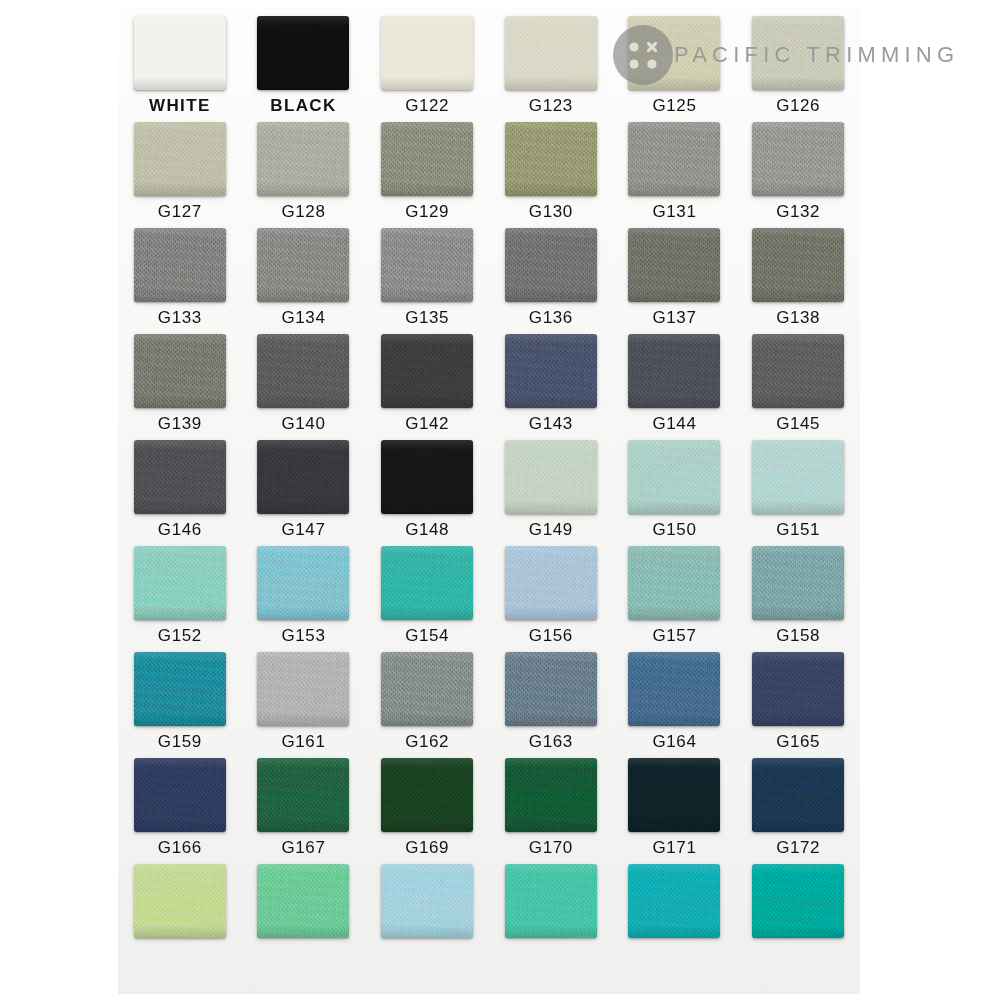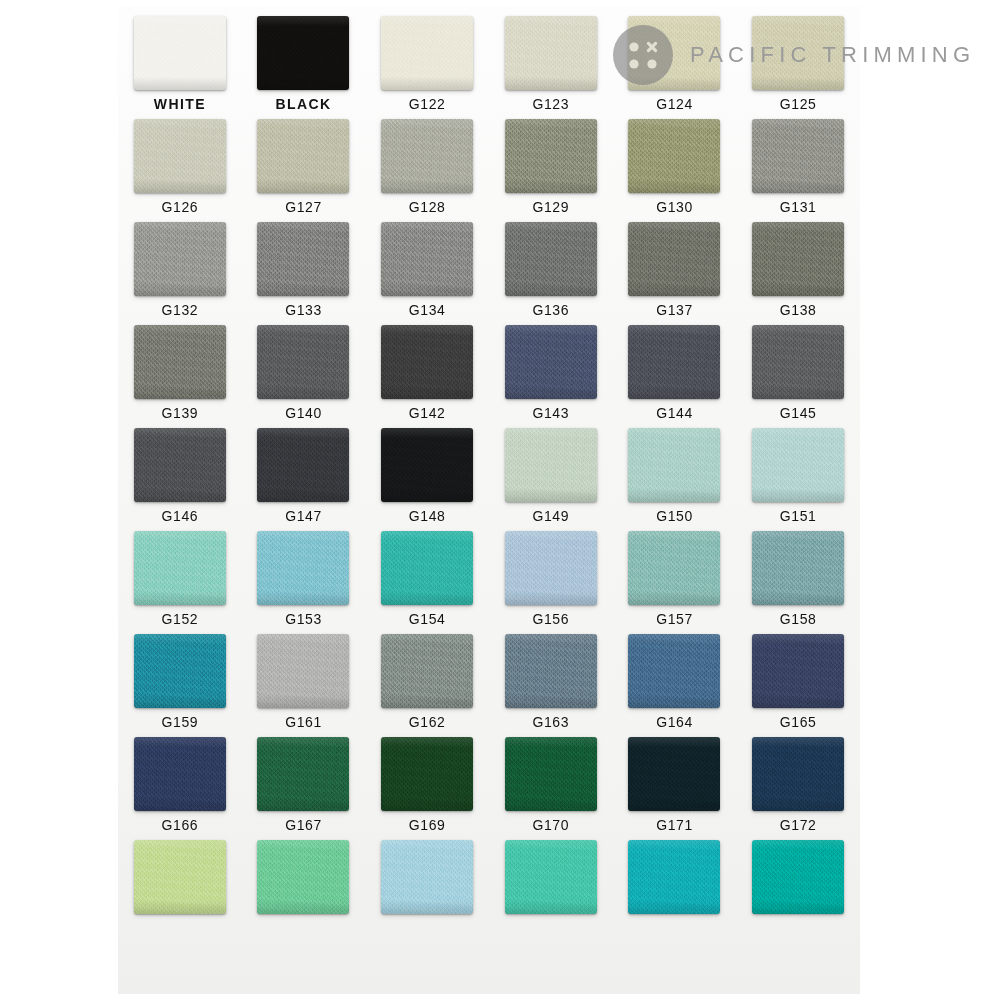--- a/index.html
+++ b/index.html
@@ -108,42 +108,41 @@
       linear-gradient(180deg,
         rgba(255,255,255,0.10) 0%,
         rgba(255,255,255,0.00) 14%,
         rgba(0,0,0,0.00) 82%,
         rgba(0,0,0,0.14) 100%);
     pointer-events: none;
   }
 
   .label {
     margin-top: 7px;
-    font-size: 14px;
+    font-size: 17px;
     letter-spacing: 0.6px;
     color: #131313;
     font-family: "Liberation Sans", sans-serif;
     white-space: nowrap;
     line-height: 1;
   }
   .label.bold {
     font-weight: 700;
     letter-spacing: 1.4px;
   }
 
   
   .watermark {
     position: absolute;
     left: 612px;
     top: 18px;
     width: 380px;
     height: 74px;
     display: flex;
     align-items: center;
-    gap: 16px;
     pointer-events: none;
     z-index: 5;
   }
   .wm-mark {
     width: 62px;
     height: 62px;
     flex: 0 0 auto;
     position: relative;
     opacity: 0.62;
   }
@@ -183,26 +182,20 @@
         <div class="label">G122</div>
       </div>
       <div class="cell">
         <div class="swatch-wrap">
           <div class="swatch" style="background: rgb(217, 215, 196);"></div>
         </div>
         <div class="label">G123</div>
       </div>
       <div class="cell">
         <div class="swatch-wrap">
-          <div class="swatch" style="background: rgb(213, 210, 178);"></div>
-        </div>
-        <div class="label">G124</div>
-      </div>
-      <div class="cell">
-        <div class="swatch-wrap">
           <div class="swatch" style="background: rgb(207, 205, 174);"></div>
         </div>
         <div class="label">G125</div>
       </div>
       <div class="cell">
         <div class="swatch-wrap">
           <div class="swatch" style="background: rgb(201, 201, 183);"></div>
         </div>
         <div class="label">G126</div>
       </div>
@@ -246,20 +239,26 @@
         <div class="swatch-wrap">
           <div class="swatch" style="background: rgb(125, 126, 123);"></div>
         </div>
         <div class="label">G133</div>
       </div>
       <div class="cell">
         <div class="swatch-wrap">
           <div class="swatch" style="background: rgb(133, 134, 130);"></div>
         </div>
         <div class="label">G134</div>
+      </div>
+      <div class="cell">
+        <div class="swatch-wrap">
+          <div class="swatch" style="background: rgb(135, 136, 138);"></div>
+        </div>
+        <div class="label">G135</div>
       </div>
       <div class="cell">
         <div class="swatch-wrap">
           <div class="swatch" style="background: rgb(109, 111, 108);"></div>
         </div>
         <div class="label">G136</div>
       </div>
       <div class="cell">
         <div class="swatch-wrap">
           <div class="swatch" style="background: rgb(109, 110, 100);"></div>

